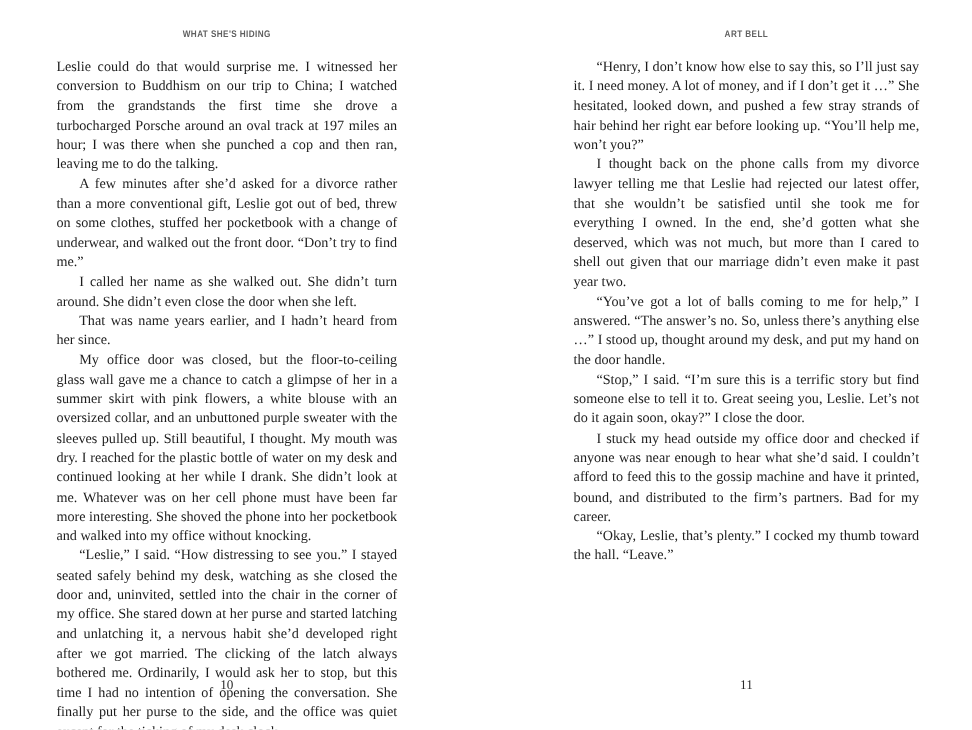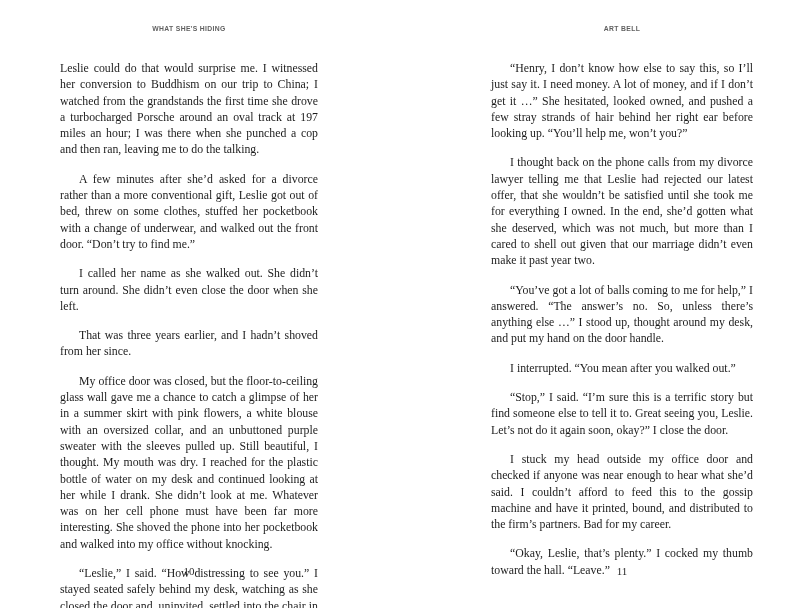--- a/index.html
+++ b/index.html
@@ -28,55 +28,54 @@
     white-space: nowrap;
   }
   .body-text {
     position: absolute;
     top: 47px; left: 0; right: 0;
     font-size: 11.8px;
     line-height: 16.3px;
     color: #1c1c1c;
     text-align: justify;
   }
-  .para { margin: 13px; }
+  .para { margin: 0; }
   .para.indent { text-indent: 19px; }
   .folio {
     position: absolute;
     top: 565px; left: 0; right: 0;
     text-align: center;
     font-size: 11px;
     color: #2a2a2a;
   }
 </style>
 </head>
 <body>
 
 <div class="spread">
 
   <div class="page left">
     <div class="running-head">WHAT SHE'S HIDING</div>
     <div class="body-text">
         <p class="para">Leslie could do that would surprise me. I witnessed her conversion to Buddhism on our trip to China; I watched from the grandstands the first time she drove a turbocharged Porsche around an oval track at 197 miles an hour; I was there when she punched a cop and then ran, leaving me to do the talking.</p>
         <p class="para indent">A few minutes after she’d asked for a divorce rather than a more conventional gift, Leslie got out of bed, threw on some clothes, stuffed her pocketbook with a change of underwear, and walked out the front door. “Don’t try to find me.”</p>
         <p class="para indent">I called her name as she walked out. She didn’t turn around. She didn’t even close the door when she left.</p>
-        <p class="para indent">That was three years earlier, and I hadn’t shoved from her since.</p>
+        <p class="para indent">That was name years earlier, and I hadn’t heard from her since.</p>
         <p class="para indent">My office door was closed, but the floor-to-ceiling glass wall gave me a chance to catch a glimpse of her in a summer skirt with pink flowers, a white blouse with an oversized collar, and an unbuttoned purple sweater with the sleeves pulled up. Still beautiful, I thought. My mouth was dry. I reached for the plastic bottle of water on my desk and continued looking at her while I drank. She didn’t look at me. Whatever was on her cell phone must have been far more interesting. She shoved the phone into her pocketbook and walked into my office without knocking.</p>
         <p class="para indent">“Leslie,” I said. “How distressing to see you.” I stayed seated safely behind my desk, watching as she closed the door and, uninvited, settled into the chair in the corner of my office. She stared down at her purse and started latching and unlatching it, a nervous habit she’d developed right after we got married. The clicking of the latch always bothered me. Ordinarily, I would ask her to stop, but this time I had no intention of opening the conversation. She finally put her purse to the side, and the office was quiet except for the ticking of my desk clock.</p>
       </div>
     <div class="folio">10</div>
   </div>
 
   <div class="page right">
     <div class="running-head">ART BELL</div>
     <div class="body-text">
-        <p class="para indent">“Henry, I don’t know how else to say this, so I’ll just say it. I need money. A lot of money, and if I don’t get it …” She hesitated, looked owned, and pushed a few stray strands of hair behind her right ear before looking up. “You’ll help me, won’t you?”</p>
+        <p class="para indent">“Henry, I don’t know how else to say this, so I’ll just say it. I need money. A lot of money, and if I don’t get it …” She hesitated, looked down, and pushed a few stray strands of hair behind her right ear before looking up. “You’ll help me, won’t you?”</p>
         <p class="para indent">I thought back on the phone calls from my divorce lawyer telling me that Leslie had rejected our latest offer, that she wouldn’t be satisfied until she took me for everything I owned. In the end, she’d gotten what she deserved, which was not much, but more than I cared to shell out given that our marriage didn’t even make it past year two.</p>
         <p class="para indent">“You’ve got a lot of balls coming to me for help,” I answered. “The answer’s no. So, unless there’s anything else …” I stood up, thought around my desk, and put my hand on the door handle.</p>
-        <p class="para indent">I interrupted. “You mean after you walked out.”</p>
         <p class="para indent">“Stop,” I said. “I’m sure this is a terrific story but find someone else to tell it to. Great seeing you, Leslie. Let’s not do it again soon, okay?” I close the door.</p>
         <p class="para indent">I stuck my head outside my office door and checked if anyone was near enough to hear what she’d said. I couldn’t afford to feed this to the gossip machine and have it printed, bound, and distributed to the firm’s partners. Bad for my career.</p>
         <p class="para indent">“Okay, Leslie, that’s plenty.” I cocked my thumb toward the hall. “Leave.”</p>
       </div>
     <div class="folio">11</div>
   </div>
 
 </div>
 
 </body></html>

